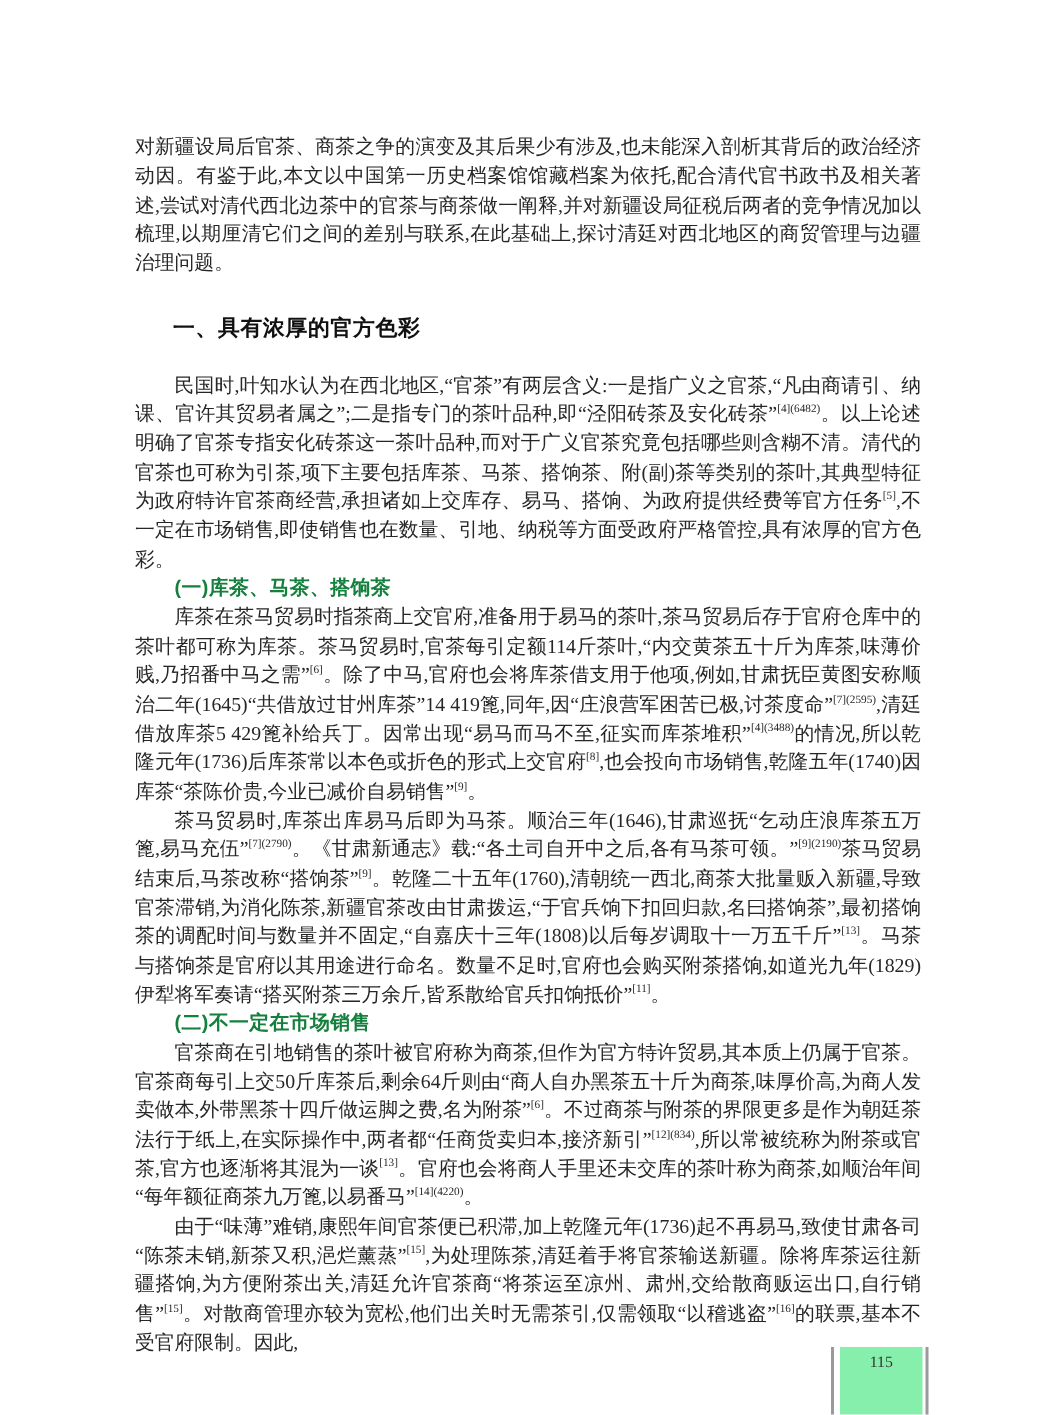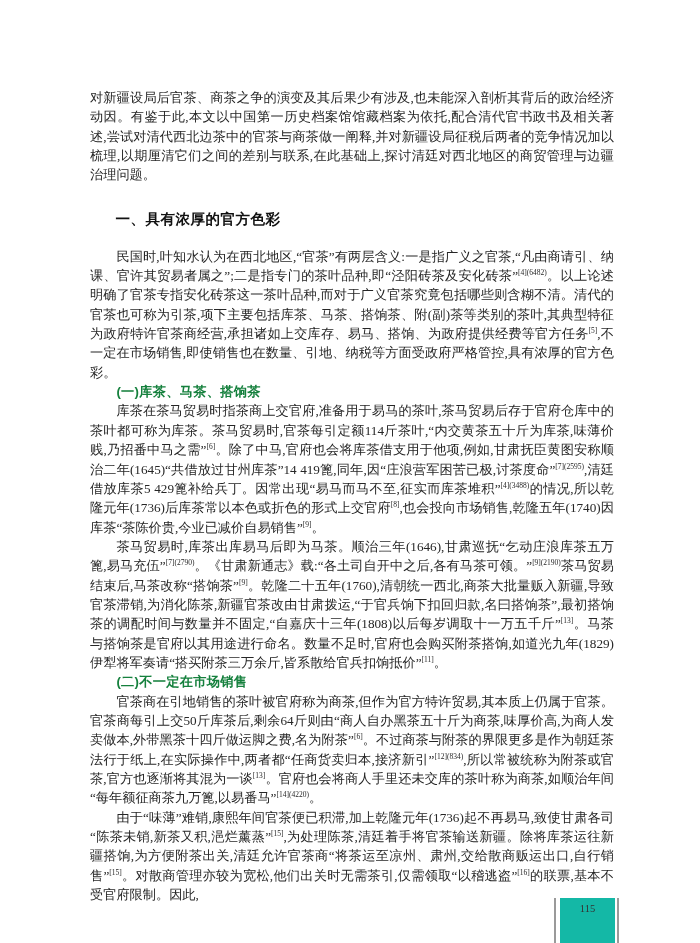--- a/index.html
+++ b/index.html
@@ -28,21 +28,21 @@
     font-family:"Liberation Sans","DejaVu Sans",sans-serif;
     letter-spacing:.3px;
   }
   sup{font-size:7.5px;line-height:0;vertical-align:super;letter-spacing:0;}
   
   .f-line{position:absolute;top:898px;height:45px;width:2px;background:#9a9a9a;}
   .f-line.l{left:554px;}
   .f-line.r{left:617px;}
   .f-box{
     position:absolute;left:560px;top:898px;width:55px;height:45px;
-    background:#14b8a6;text-align:center;
+    background:#86efac;text-align:center;
     font-size:10.5px;color:#333;padding-top:5px;box-sizing:border-box;
     font-family:"Liberation Serif","DejaVu Serif",serif;
   }
 </style>
 </head>
 <body>
 
 <div class="page">
 
   <div class="text-col">

